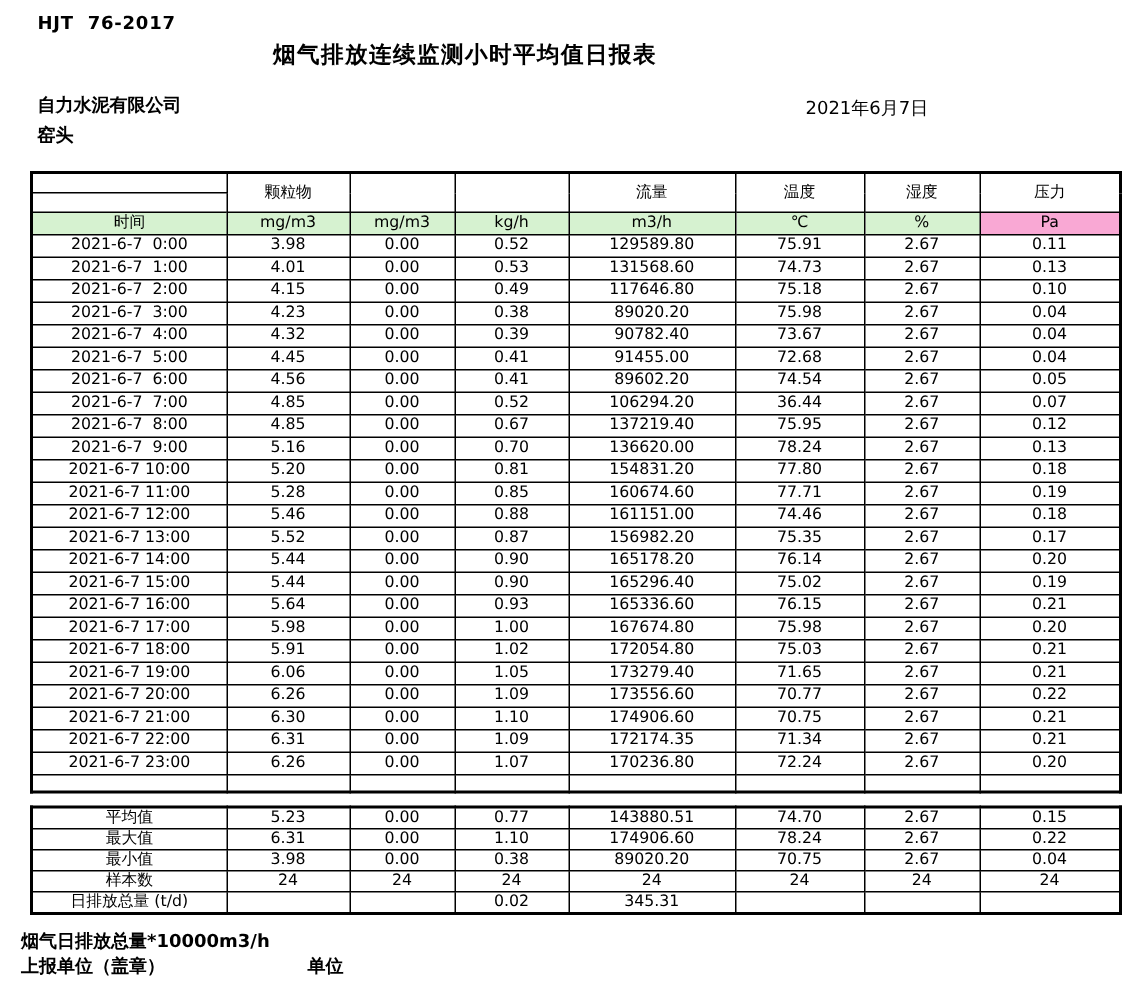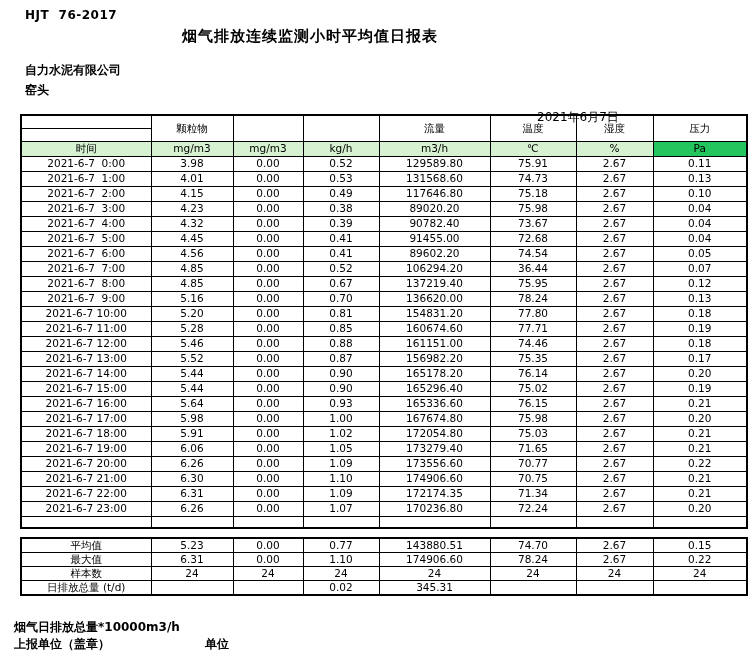--- a/index.html
+++ b/index.html
@@ -10,21 +10,21 @@
   }
   .hdr-standard{
     position:absolute;left:25px;top:8px;
     font-size:12px;font-weight:bold;white-space:pre;letter-spacing:.5px;
   }
   .hdr-title{
     position:absolute;left:0;top:27px;width:620px;text-align:center;
     font-size:15px;font-weight:bold;letter-spacing:1px;
   }
   .hdr-company{position:absolute;left:25px;top:62px;font-size:12px;font-weight:bold;}
-  .hdr-date{position:absolute;left:537px;top:64px;font-size:12px;margin-top:45px;}
+  .hdr-date{position:absolute;left:537px;top:64px;font-size:12px;}
   .hdr-station{position:absolute;left:25px;top:82px;font-size:12px;font-weight:bold;}
 
   .tbl-wrap{position:absolute;left:20px;top:114px;width:726px;}
   table{
     border-collapse:collapse;table-layout:fixed;width:726px;
     font-size:10.5px;
     border-radius:13px;
   }
   td{
     border:1px solid #000;padding:0 2px;text-align:center;
@@ -79,21 +79,21 @@
         <td class="split"></td>
       </tr>
       <tr class="unit-row">
         <td style="background-color: rgb(214, 242, 208);">时间</td>
         <td style="background-color: rgb(214, 242, 208);">mg/m3</td>
         <td style="background-color: rgb(214, 242, 208);">mg/m3</td>
         <td style="background-color: rgb(214, 242, 208);">kg/h</td>
         <td style="background-color: rgb(214, 242, 208);">m3/h</td>
         <td style="background-color: rgb(214, 242, 208);">℃</td>
         <td style="background-color: rgb(214, 242, 208);">%</td>
-        <td style="background-color: #22c55e; text-align: center;">Pa</td>
+        <td style="background-color: #f9a8d4; text-align: center;">Pa</td>
       </tr>
     </thead>
     <tbody class="data">
         <tr>
           <td>2021-6-7  0:00</td>
           <td>3.98</td>
           <td>0.00</td>
           <td>0.52</td>
           <td>129589.80</td>
           <td>75.91</td>
@@ -371,20 +371,30 @@
           <td>最大值</td>
           <td>6.31</td>
           <td>0.00</td>
           <td>1.10</td>
           <td>174906.60</td>
           <td>78.24</td>
           <td>2.67</td>
           <td>0.22</td>
         </tr>
         <tr>
+          <td>最小值</td>
+          <td>3.98</td>
+          <td>0.00</td>
+          <td>0.38</td>
+          <td>89020.20</td>
+          <td>70.75</td>
+          <td>2.67</td>
+          <td>0.04</td>
+        </tr>
+        <tr>
           <td>样本数</td>
           <td>24</td>
           <td>24</td>
           <td>24</td>
           <td>24</td>
           <td>24</td>
           <td>24</td>
           <td>24</td>
         </tr>
         <tr>

